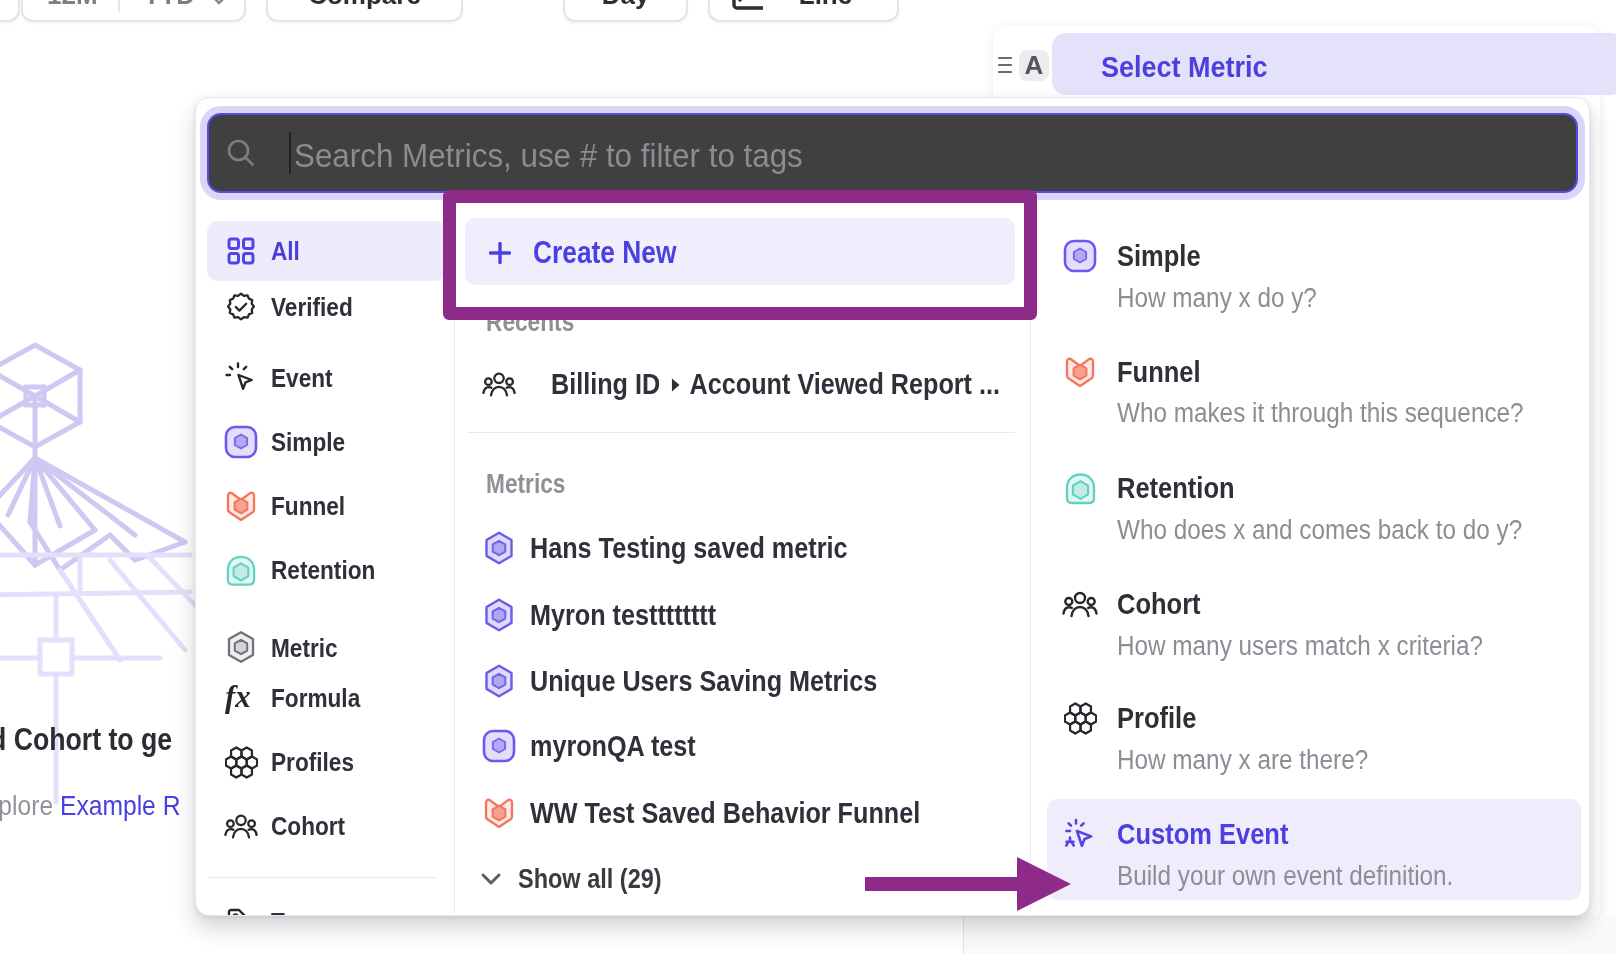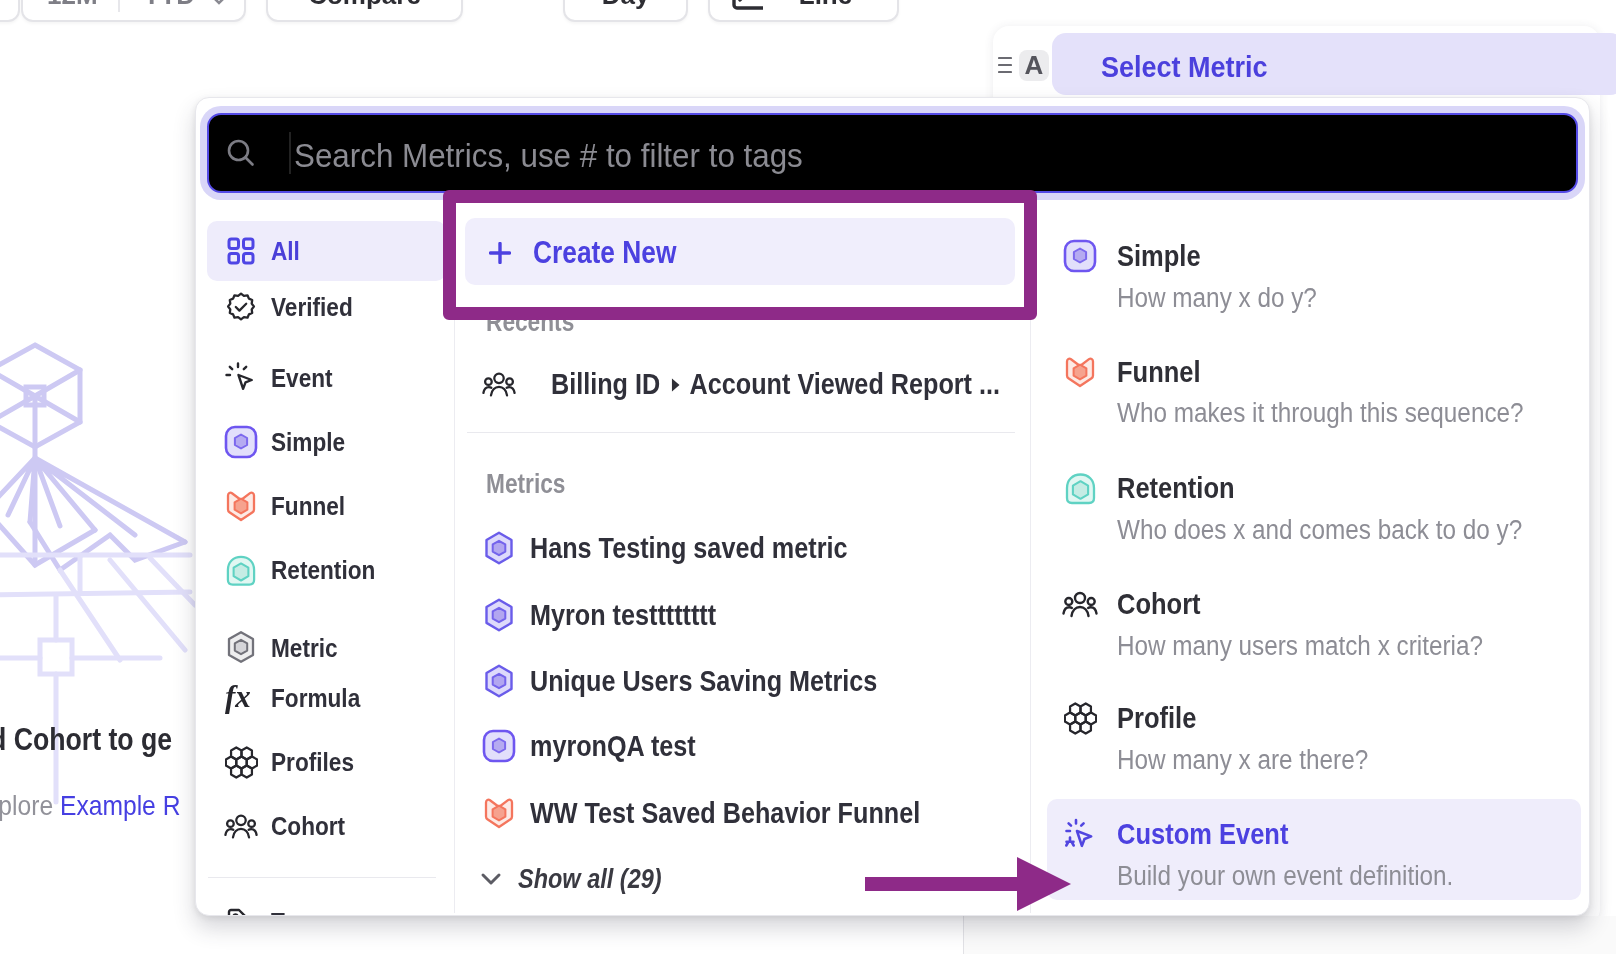--- a/index.html
+++ b/index.html
@@ -17,21 +17,21 @@
   #selpill{position:absolute;left:59px;top:7px;width:540px;height:62px;background:#e4e1fa;
            border-radius:14px;display:flex;align-items:center;padding-left:32px;}
   #selpill span{color:#4b40dd;font-size:30px;font-weight:700;margin-left:17px;display:inline-block;transform:scaleX(.9);transform-origin:left center;position:relative;top:3px;}
   #achip{position:absolute;left:26px;top:24px;width:30px;height:31px;background:#ececee;border-radius:8px;
          color:#55555c;font-size:26px;font-weight:700;display:flex;align-items:center;justify-content:center;}
   
   #panel{left:195px;top:97px;width:1395px;height:819px;background:#fff;border-radius:14px;
          border:1px solid #e7e7ec;box-sizing:border-box;overflow:hidden;
          box-shadow:0 12px 22px rgba(50,50,70,0.20), 0 2px 6px rgba(0,0,0,0.08);}
   #search{position:absolute;left:11px;top:15px;width:1371px;height:80px;box-sizing:border-box;
-          background:#000000;border:2px solid #554be6;border-radius:14px;
+          background:#404040;border:2px solid #554be6;border-radius:14px;
           box-shadow:0 0 0 7px #d9d6f8;display:flex;align-items:center;}
   #search .ph{color:#8b8b92;font-size:33px;margin-left:3px;position:relative;top:3px;transform:scaleX(.95);transform-origin:left center;}
   .vdiv{position:absolute;top:112px;bottom:2px;width:1px;background:#ececf1;}
   .hdiv{position:absolute;height:1px;background:#e9e9ee;}
   
   .litem{position:absolute;left:11px;width:239px;height:60px;display:flex;align-items:center;}
   .litem .ic{width:34px;height:34px;margin-left:17px;display:flex;align-items:center;justify-content:center;flex:none;}
   .litem .tx{margin-left:13px;font-size:26px;font-weight:700;color:#30303a;white-space:nowrap;transform:scaleX(.87);transform-origin:left center;}
   
   .mrow{position:absolute;left:286px;display:flex;align-items:center;height:60px;}
@@ -303,21 +303,21 @@
     </div>
   <div class="mrow" style="top:685px;">
       <div class="ic">
         <svg width="34" height="34" viewBox="0 0 34 34">
           <path d="M17 11L26 4.2c1.8-1.3 4-.1 4 2.2v14.1c0 1.1-.5 2.1-1.4 2.7L17 31 5.4 23.2c-.9-.6-1.4-1.6-1.4-2.7V6.4c0-2.3 2.2-3.5 4-2.2z" fill="#fdeae5" stroke="#f4755d" stroke-width="2.3" stroke-linejoin="round"></path>
           <path d="M17 9.6l6.4 3.7v7.4L17 24.4l-6.4-3.7v-7.4z" fill="#f6a28e" stroke="#f4755d" stroke-width="2" stroke-linejoin="round"></path>
         </svg>
       </div>
       <div class="tx">WW Test Saved Behavior Funnel</div>
     </div>
-  <div class="abs" style="left:284px;top:765px;display:flex;align-items:center;height:32px;font-style:italic;">
+  <div class="abs" style="left:284px;top:765px;display:flex;align-items:center;height:32px;">
     <svg width="22" height="14" viewBox="0 0 22 14">
         <path d="M3 3l8 8 8-8" stroke="#5c5c64" stroke-width="3" fill="none" stroke-linecap="round" stroke-linejoin="round"></path>
       </svg>
     <span style="margin-left:16px;font-size:27px;font-weight:700;color:#3a3a42;display:inline-block;transform:scaleX(.87);transform-origin:left center;">Show all (29)</span>
   </div>
 
   <div class="abs" style="left:851px;top:701px;width:534px;height:101px;background:#efedfb;border-radius:10px;"></div>
   <div class="rrow-i" style="top:140px;">
       <svg width="34" height="34" viewBox="0 0 34 34">
         <rect x="2" y="2" width="30" height="30" rx="9" fill="#e2dffb" stroke="#6e56f0" stroke-width="2.6"></rect>

